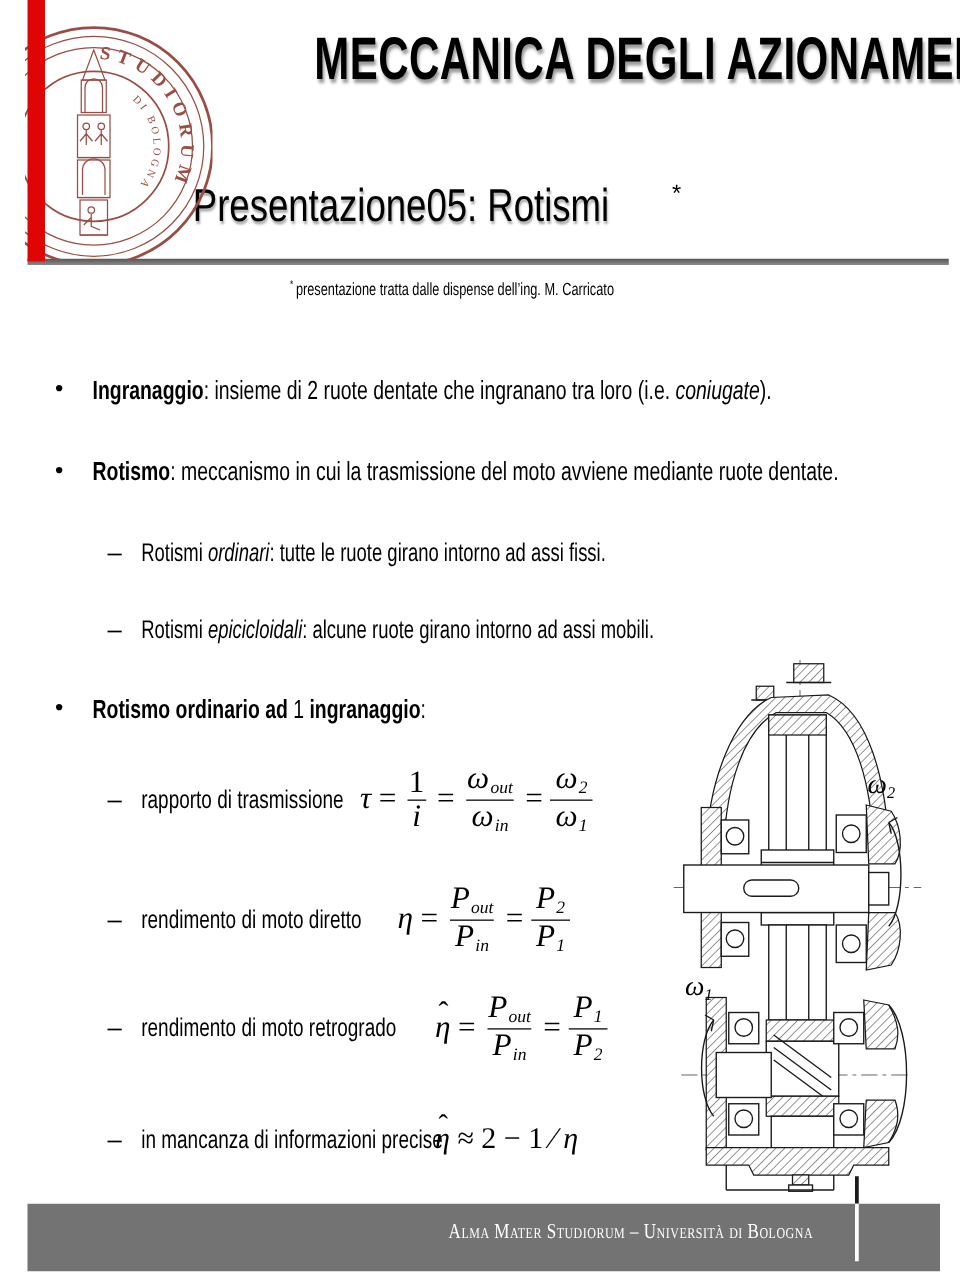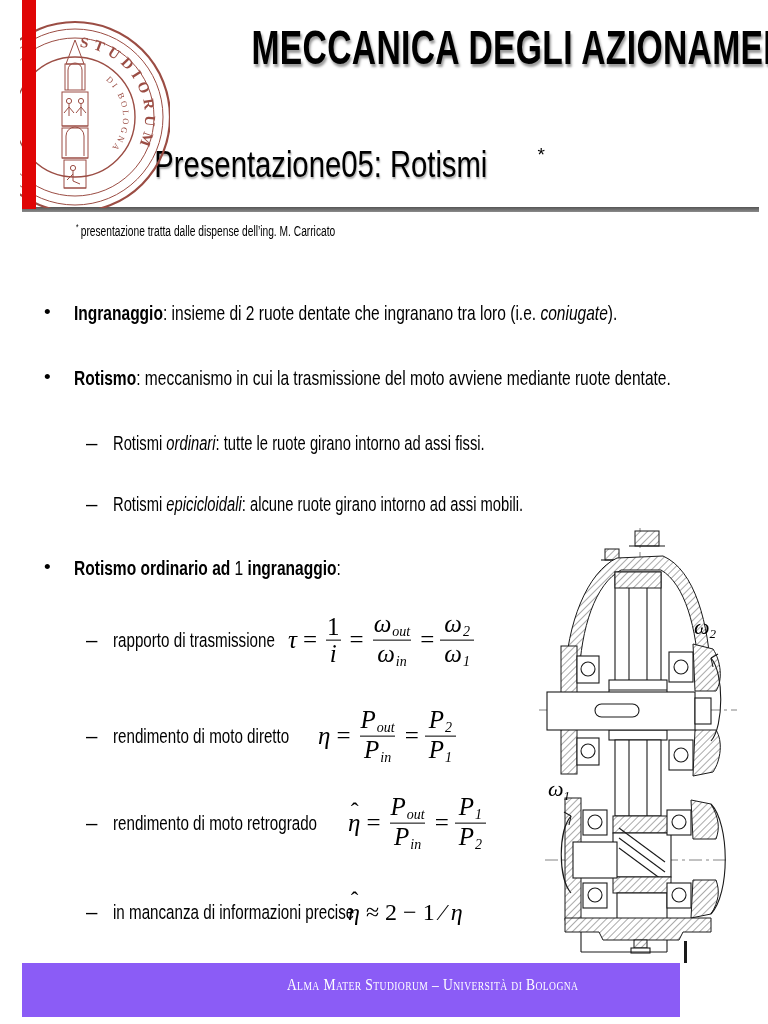--- a/index.html
+++ b/index.html
@@ -12,21 +12,21 @@
 
   
   #title{position:absolute;top:20px;left:130px;right:6px;text-align:center;font-size:48px;
          font-weight:bold;white-space:nowrap;}
   #title .cond{transform:scaleX(.70);text-shadow:2px 3px 3px #9a9a9a;letter-spacing:.5px;}
   #subtitle{position:absolute;top:144px;left:110px;right:30px;text-align:left;font-size:37px;white-space:nowrap;}
   #subtitle .cond{transform:scaleX(.79);text-shadow:1px 2px 2px #aaa;}
   #subtitle sup{font-size:19px;vertical-align:16px;margin-left:6px;}
   #divider{position:absolute;left:22px;top:207px;width:737px;height:5px;
            background:linear-gradient(#555 0%,#8b8b8b 100%);}
-  #footnote{position:absolute;top:222px;left:0;right:44px;font-size:14px;white-space:nowrap;margin-left:28px;}
+  #footnote{position:absolute;top:222px;left:0;right:44px;text-align:center;font-size:14px;white-space:nowrap;}
   #footnote .cond{transform:scaleX(.73);}
   #footnote sup{font-size:9px;vertical-align:6px;margin-right:3px;}
 
   .cond{display:inline-block;transform-origin:center center;}
   .condL{display:inline-block;transform-origin:0 50%;}
   .bold{font-weight:bold;}
   .it{font-style:italic;}
 
   
   .b-row{position:absolute;left:0;white-space:nowrap;font-size:21px;}
@@ -68,21 +68,21 @@
   
   #figure{position:absolute;left:537px;top:528px;width:231px;height:426px;}
   .omega-label{position:absolute;font-family:"Liberation Serif",serif;font-style:italic;
                font-size:22px;white-space:nowrap;z-index:2;}
   .omega-label .osub{font-size:13px;font-style:italic;vertical-align:-4px;}
   #omega-top{left:694px;top:614px;}
   #omega-bottom{left:548px;top:776px;}
   #edge-tick{position:absolute;left:684px;top:941px;width:3px;height:22px;background:#1a1a1a;}
 
   
-  #footer-bar{position:absolute;left:22px;top:963px;width:658px;height:54px;background:#8b5cf6;}
+  #footer-bar{position:absolute;left:22px;top:963px;width:730px;height:54px;background:#737373;}
   #footer-tick{position:absolute;left:662px;top:0;width:3px;height:46px;background:#fff;}
   .sc{font-family:"Liberation Serif",serif;font-variant:small-caps;color:#fff;white-space:nowrap;}
   #footer-line1{position:absolute;right:102px;top:12px;font-size:17px;letter-spacing:.5px;}
   #footer-line1 .condR{display:inline-block;transform:scaleX(.80);transform-origin:100% 50%;}
   #footer-line2{position:absolute;right:102px;top:36px;font-size:8.5px;letter-spacing:.2px;}
   #footer-line2 .condR{display:inline-block;transform:scaleX(.75);transform-origin:100% 50%;}
 
   svg .ln{stroke:#1a1a1a;stroke-width:1.1;fill:none;}
   svg .wt{fill:#fff;stroke:#1a1a1a;stroke-width:1.1;}
   svg .ht{fill:url(#hat45);stroke:#1a1a1a;stroke-width:1;}

